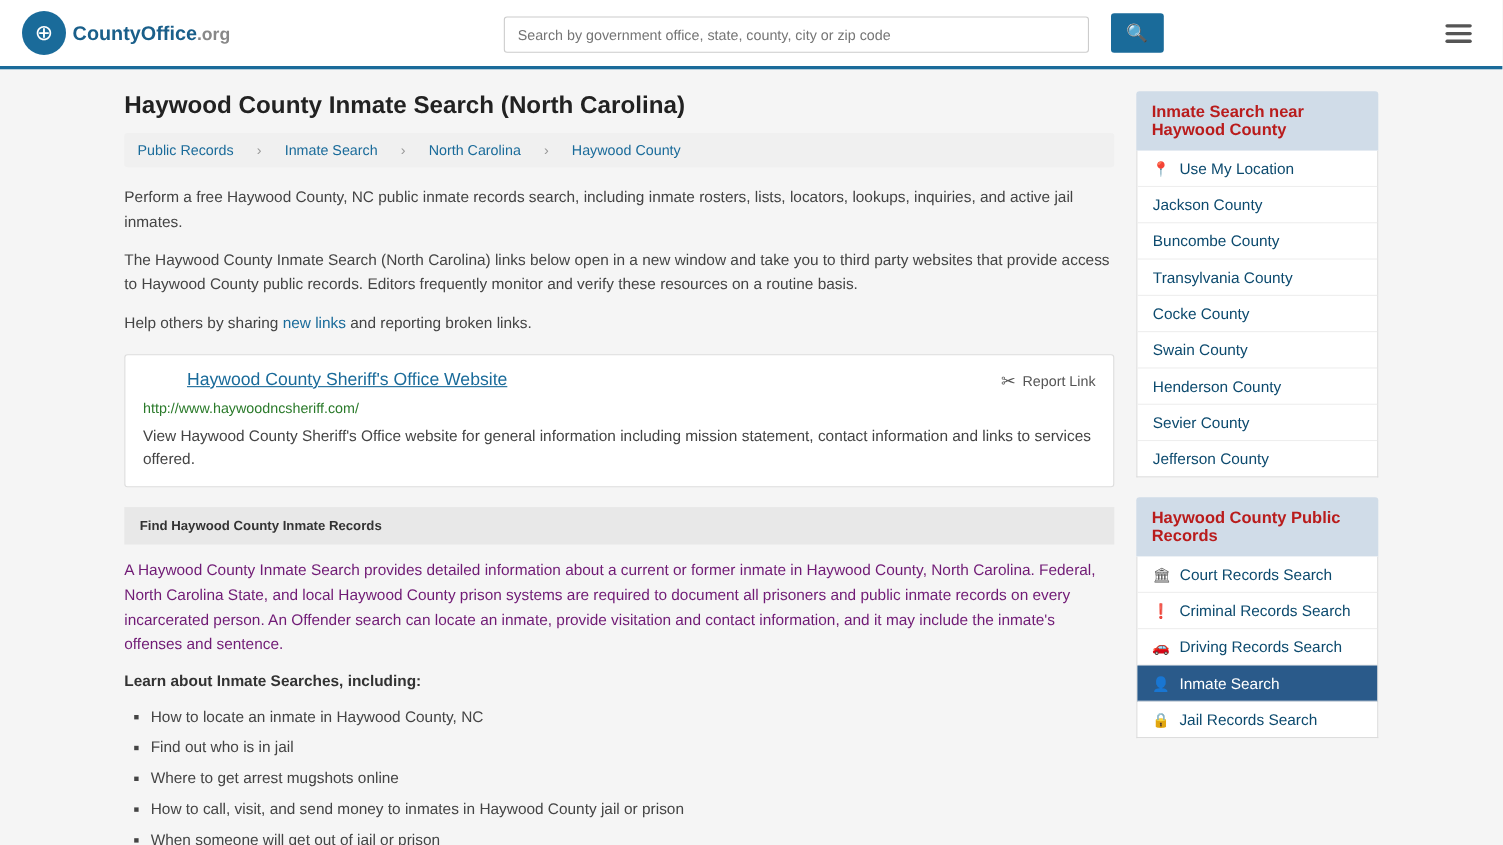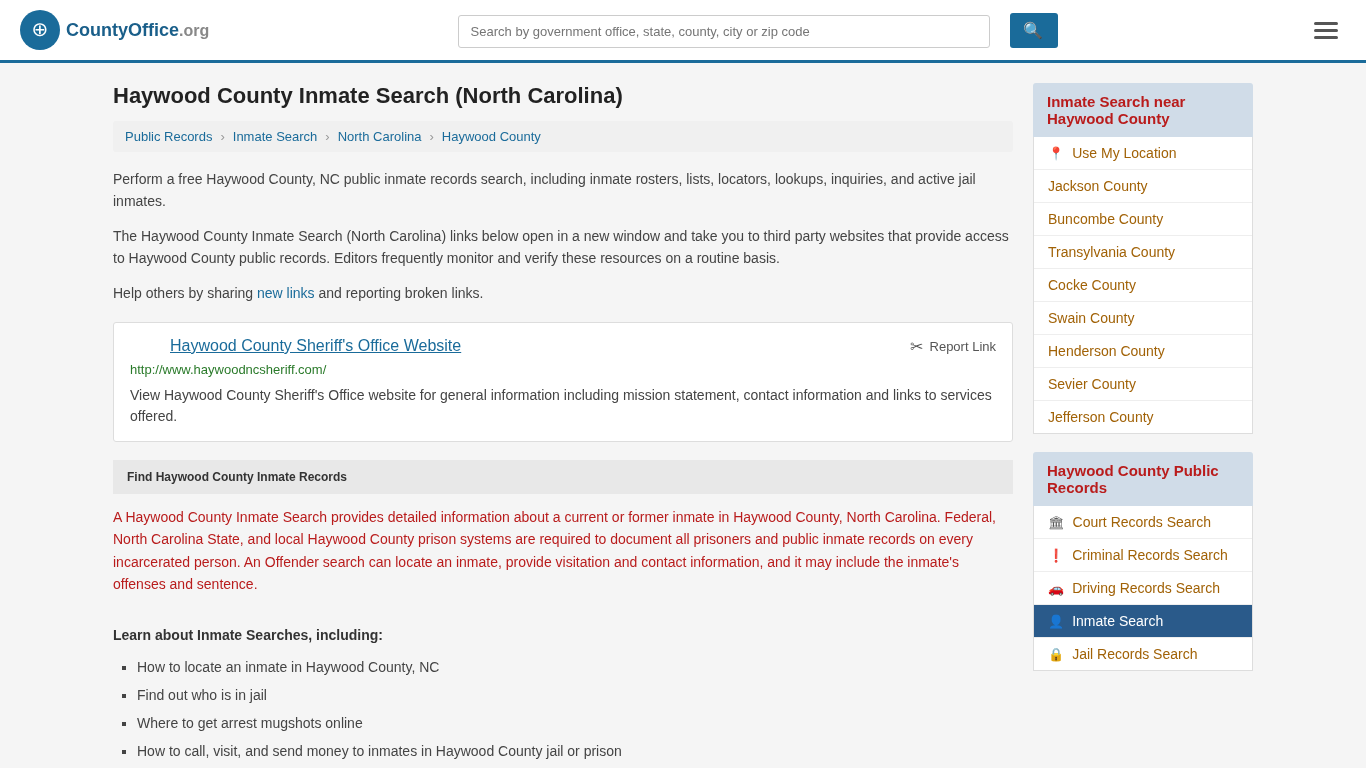--- a/index.html
+++ b/index.html
@@ -98,21 +98,21 @@
     
     #breadcrumb {
       background: #f0f0f0;
       padding: 8px 12px;
       border-radius: 3px;
       margin-bottom: 16px;
       font-size: 13px;
       color: #555;
       display: flex;
       align-items: center;
-      gap: 8px;
+      gap: 21px;
       flex-wrap: wrap;
     }
     #breadcrumb a {
       color: #1a6b9a;
       text-decoration: none;
     }
     .breadcrumb-sep { color: #999; }
 
     
     .desc-para {
@@ -172,22 +172,22 @@
     .section-header {
       background: #e8e8e8;
       padding: 10px 14px;
       font-size: 12px;
       font-weight: bold;
       margin: 18px 0 12px;
       color: #333;
     }
     .section-text {
       line-height: 1.6;
-      color: #b91c1c;
-      margin-bottom: 31px;
+      color: #701a75;
+      margin-bottom: 14px;
     }
     .section-subheading {
       font-weight: bold;
       margin-bottom: 10px;
       color: #333;
     }
     .section-list {
       list-style: square;
       padding-left: 24px;
       color: #444;
@@ -212,21 +212,21 @@
     }
     .sidebar-item {
       padding: 8px 14px;
       border-bottom: 1px solid #eee;
       display: flex;
       align-items: center;
       gap: 8px;
     }
     .sidebar-item:last-child { border-bottom: none; }
     .sidebar-item a {
-      color: #a16207;
+      color: #0c4a6e;
       text-decoration: none;
       font-size: 14px;
     }
     .sidebar-icon {
       color: #555;
       font-size: 14px;
       flex-shrink: 0;
     }
     .sidebar-item-active {
       background: #2a5a8a;

